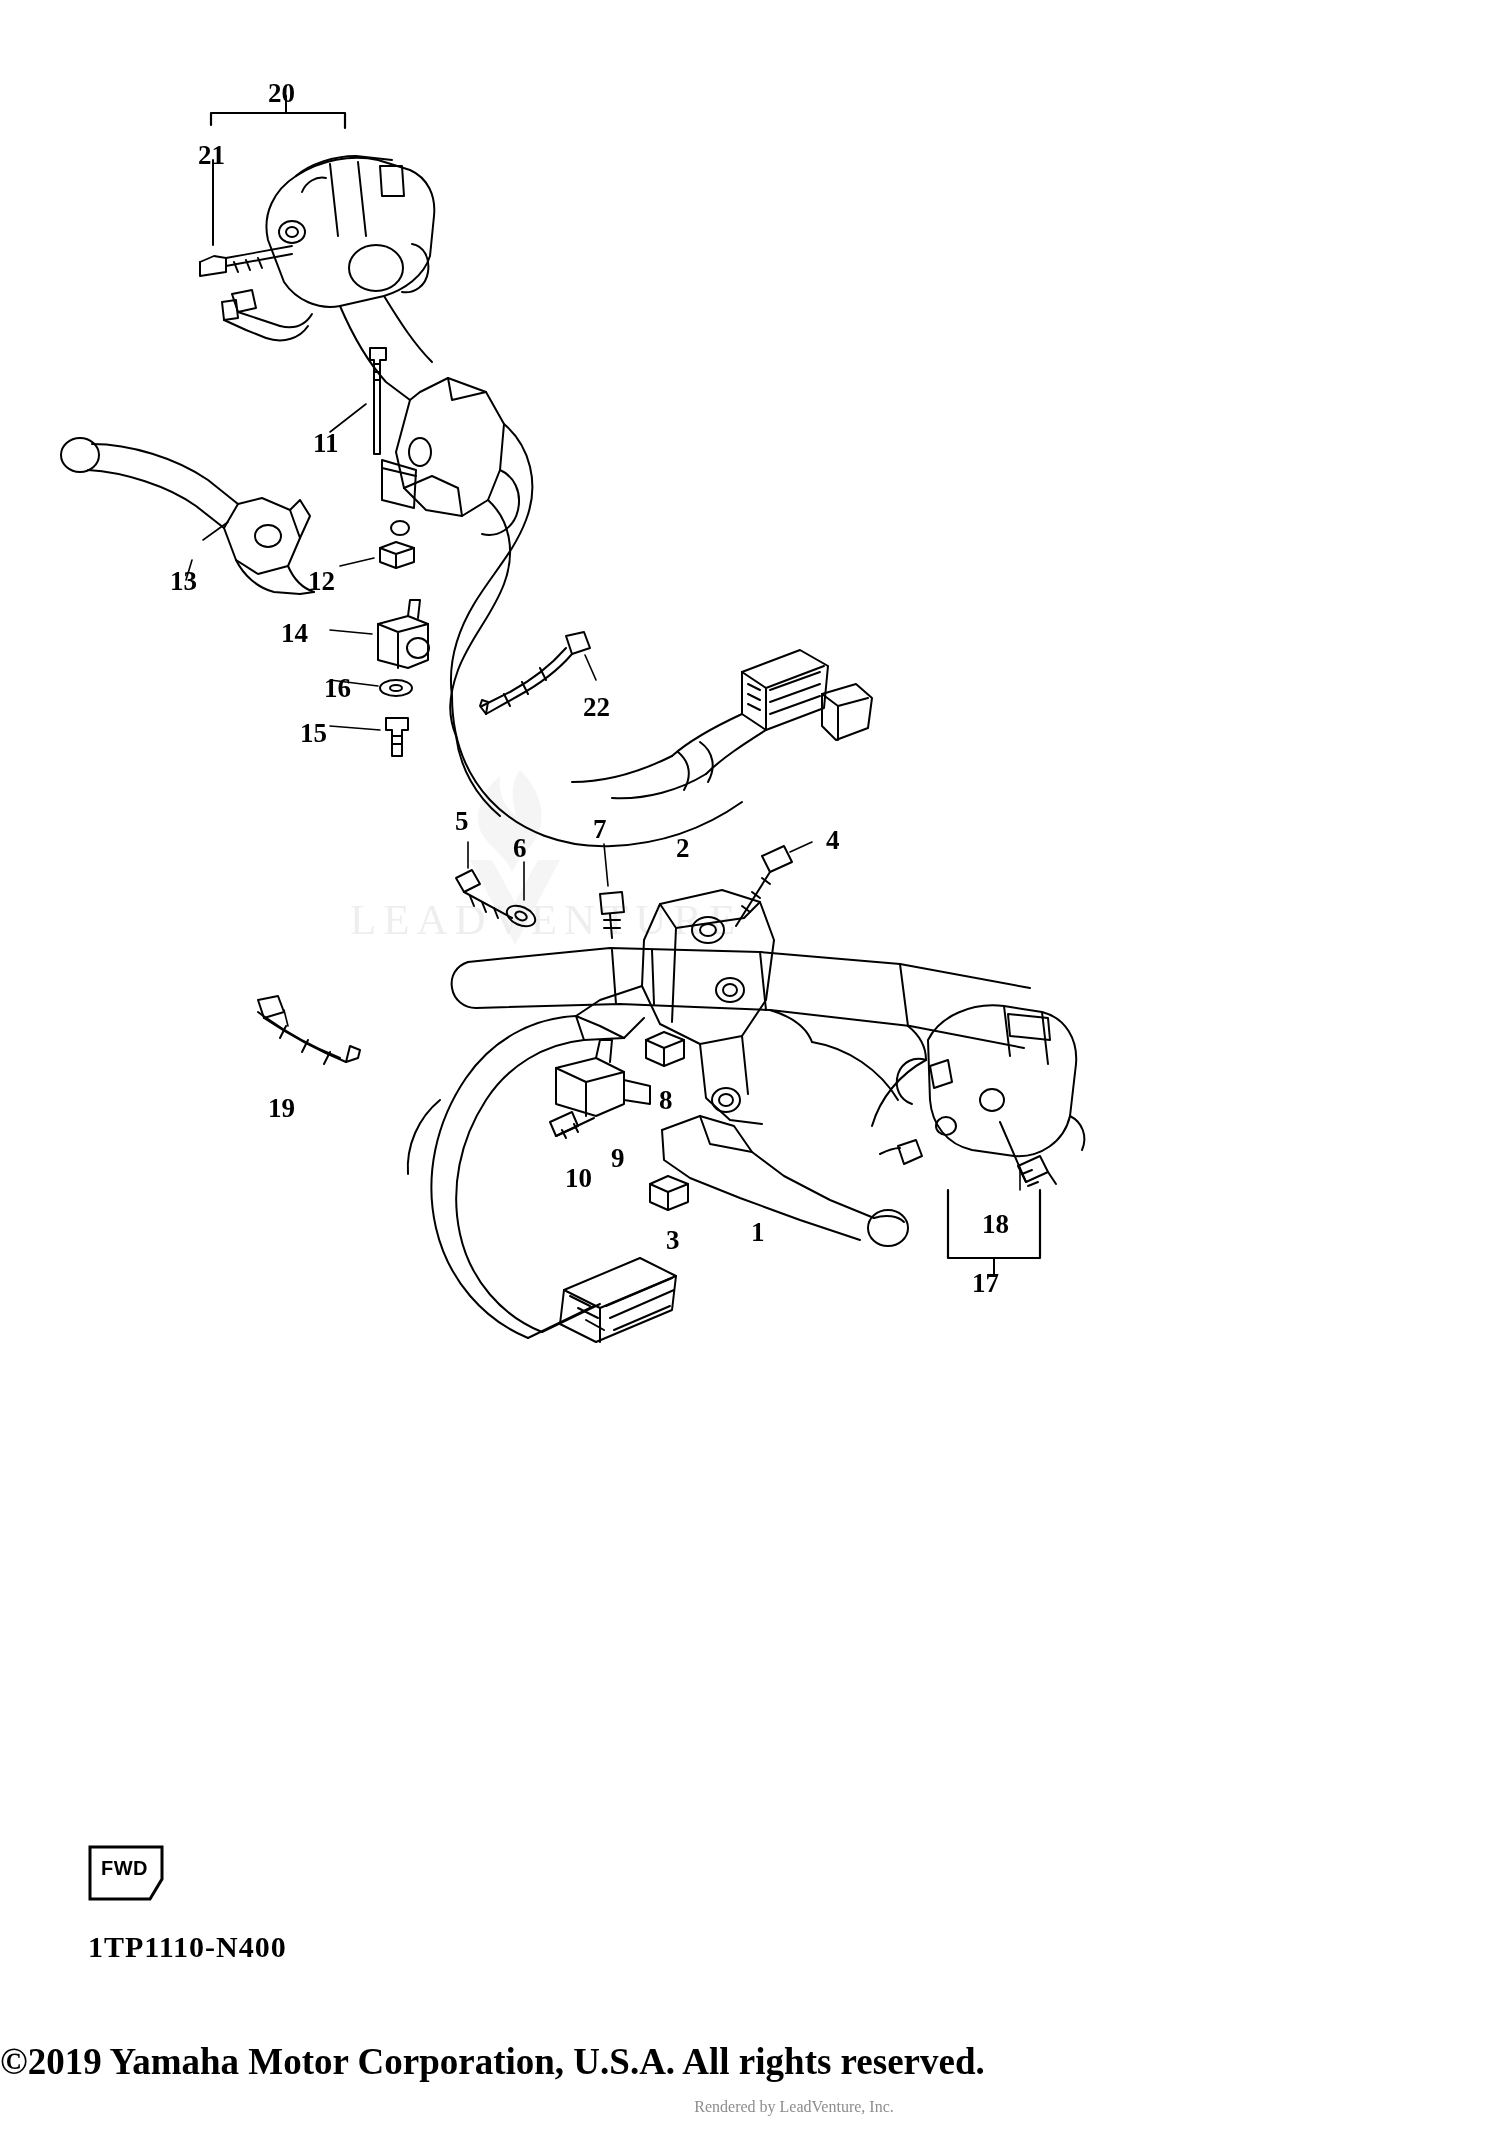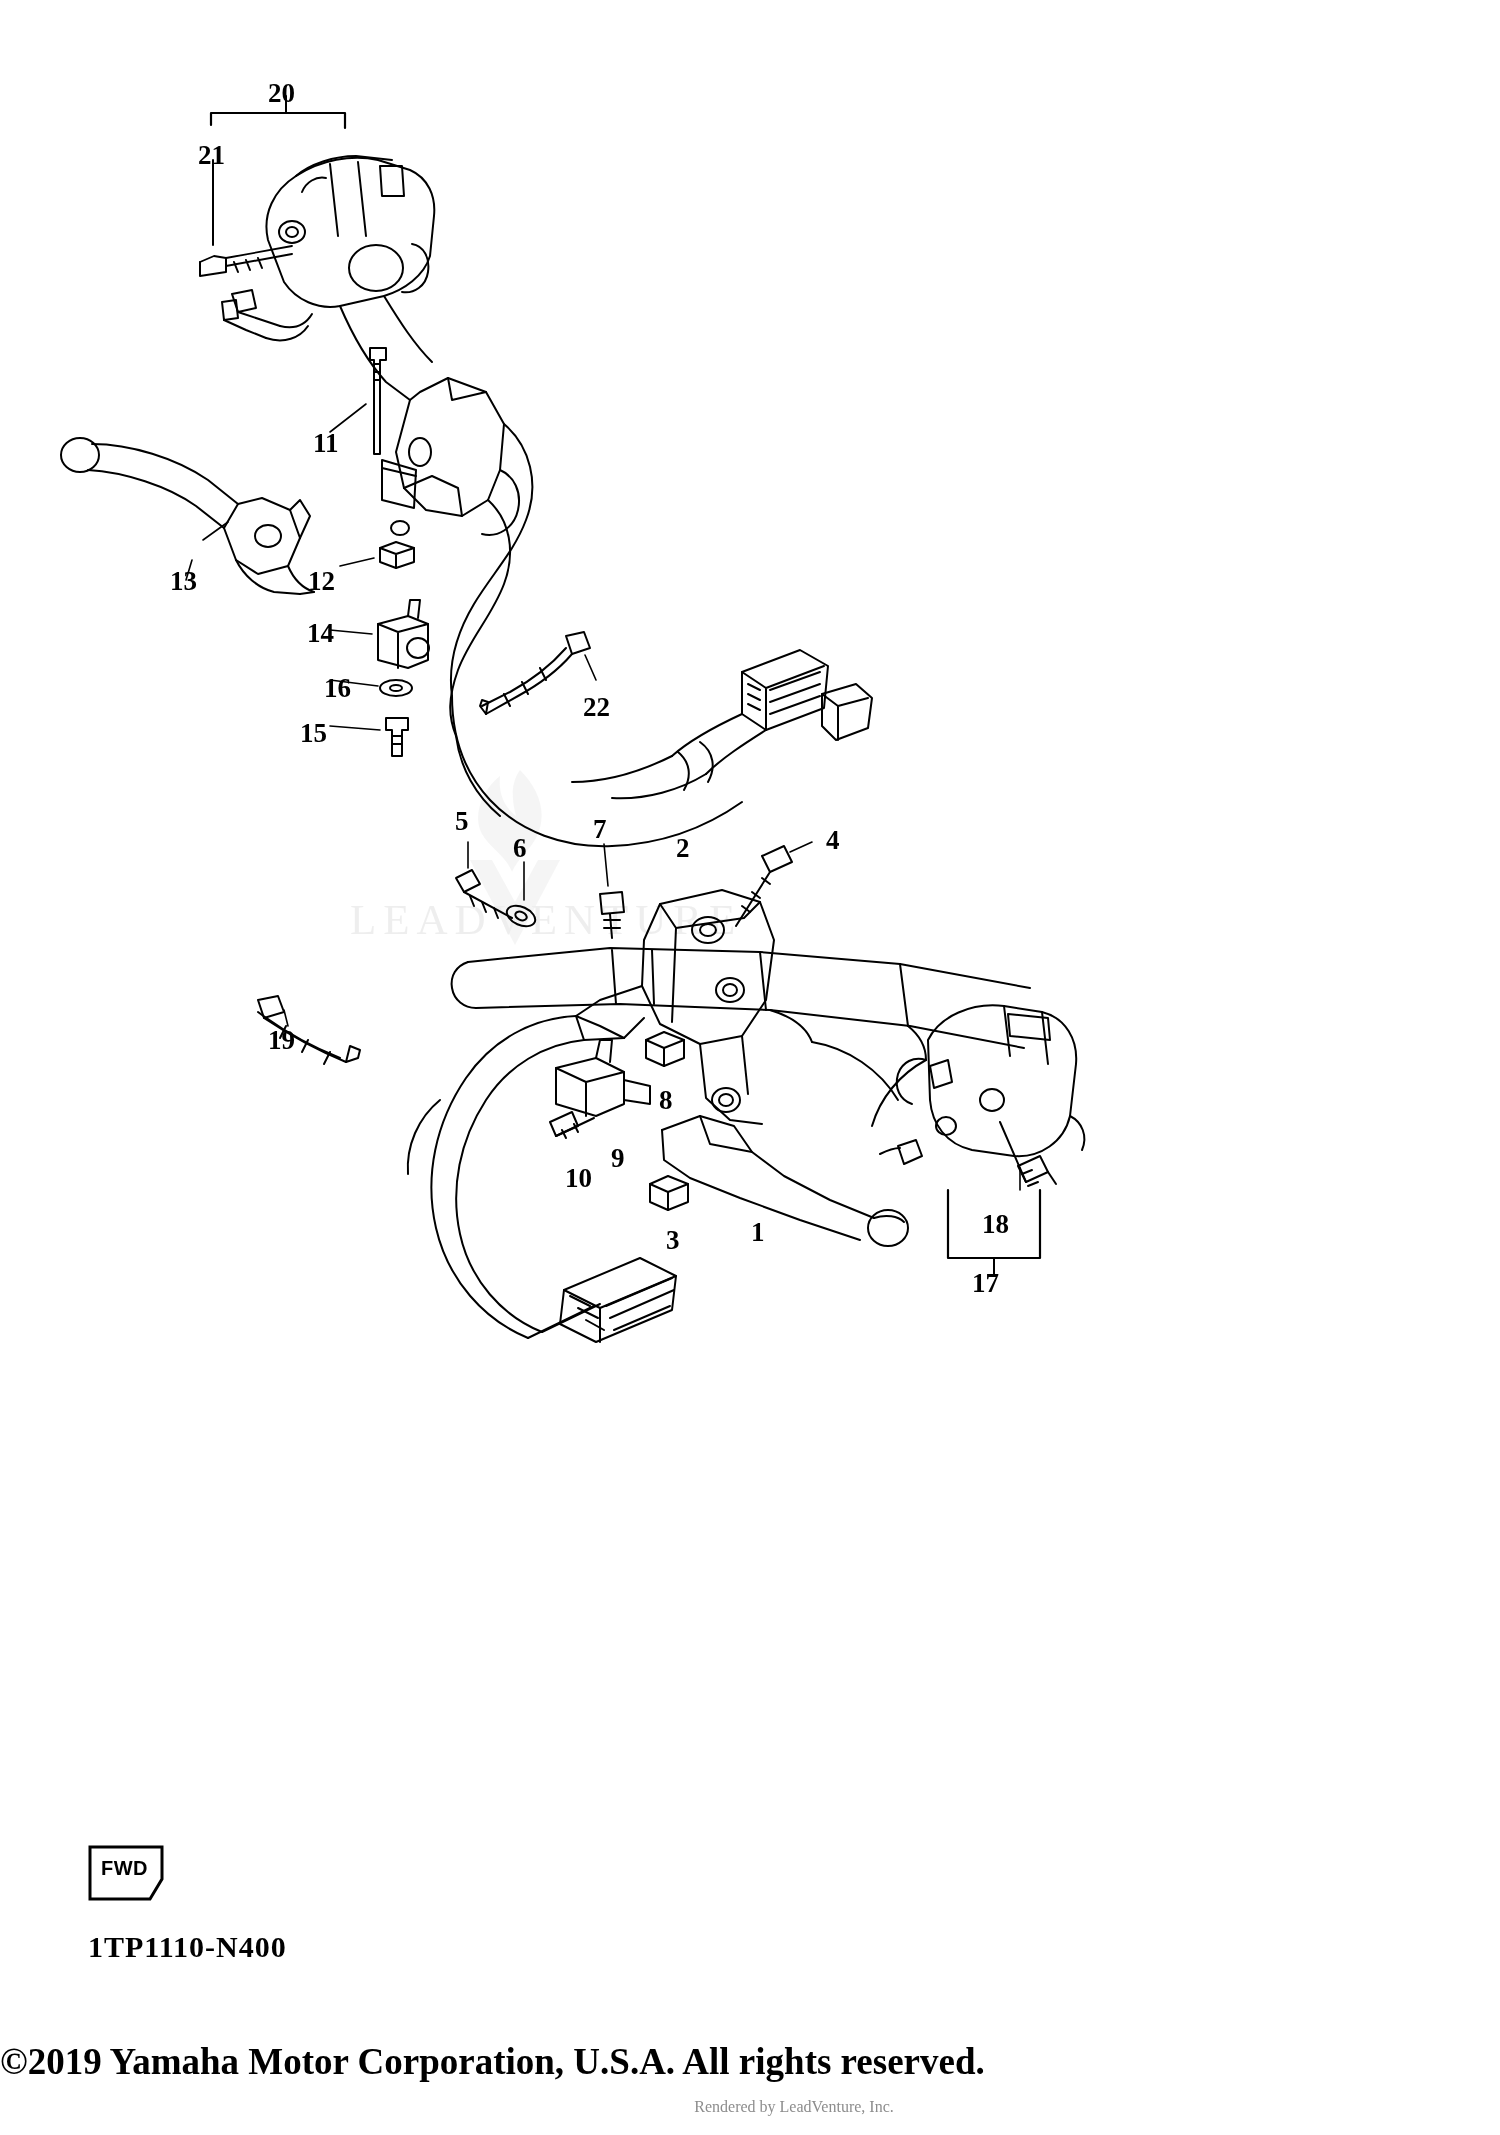--- a/index.html
+++ b/index.html
@@ -320,30 +320,30 @@
       <path d="M440 1100 C418 1118 406 1146 408 1174"></path>
 
     </g>
   </svg>
 
   <div class="callout" style="left:268px; top:78px;">20</div>
   <div class="callout" style="left:198px; top:140px;">21</div>
   <div class="callout" style="left:313px; top:428px;">11</div>
   <div class="callout" style="left:170px; top:566px;">13</div>
   <div class="callout" style="left:308px; top:566px;">12</div>
-  <div class="callout" style="left:307px; top:618px;">14</div>
+  <div class="callout" style="left:281px; top:618px;">14</div>
   <div class="callout" style="left:300px; top:673px;margin-left:24px;">16</div>
   <div class="callout" style="left:300px; top:718px;">15</div>
   <div class="callout" style="left:583px; top:692px;">22</div>
   <div class="callout" style="left:455px; top:806px;">5</div>
   <div class="callout" style="left:513px; top:833px;">6</div>
   <div class="callout" style="left:593px; top:814px;">7</div>
   <div class="callout" style="left:676px; top:833px;">2</div>
   <div class="callout" style="left:826px; top:825px;">4</div>
-  <div class="callout" style="left:268px; top:1025px;">19</div>
+  <div class="callout" style="left:268px; top:1093px;">19</div>
   <div class="callout" style="left:659px; top:1085px;">8</div>
   <div class="callout" style="left:565px; top:1163px;">10</div>
   <div class="callout" style="left:611px; top:1143px;">9</div>
   <div class="callout" style="left:666px; top:1225px;">3</div>
   <div class="callout" style="left:751px; top:1217px;">1</div>
   <div class="callout" style="left:982px; top:1209px;">18</div>
   <div class="callout" style="left:972px; top:1268px;">17</div>
 
   <div class="fwd-badge">
     <svg width="76" height="56" viewBox="0 0 76 56" xmlns="http://www.w3.org/2000/svg">

